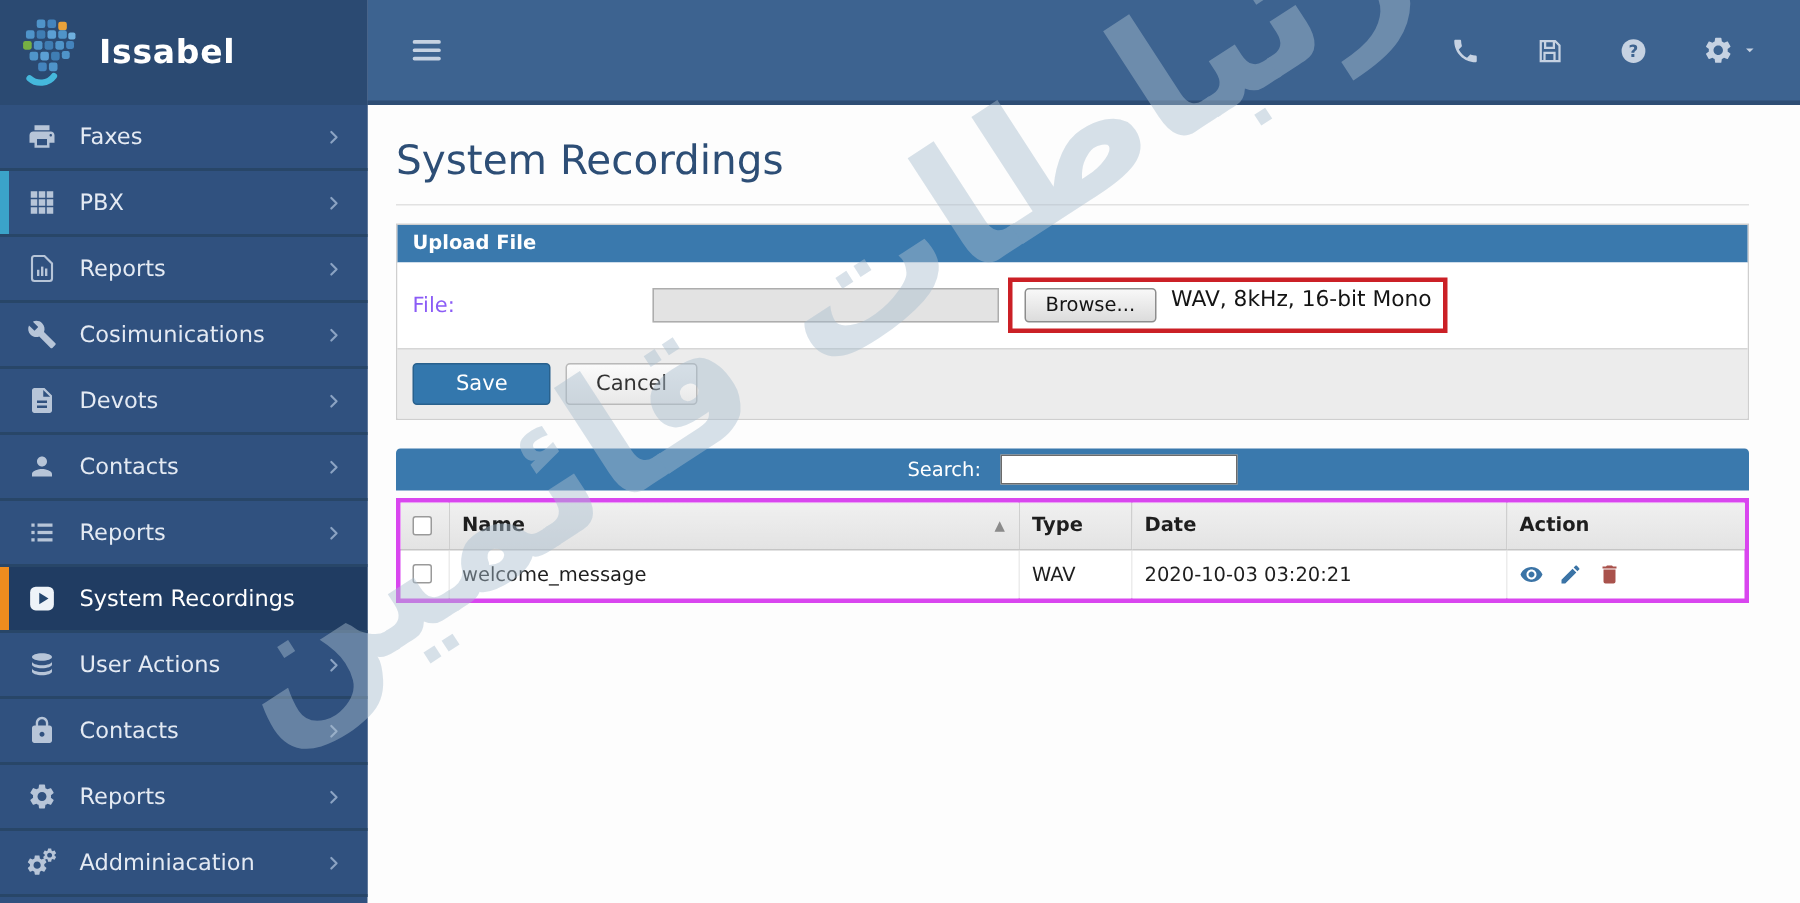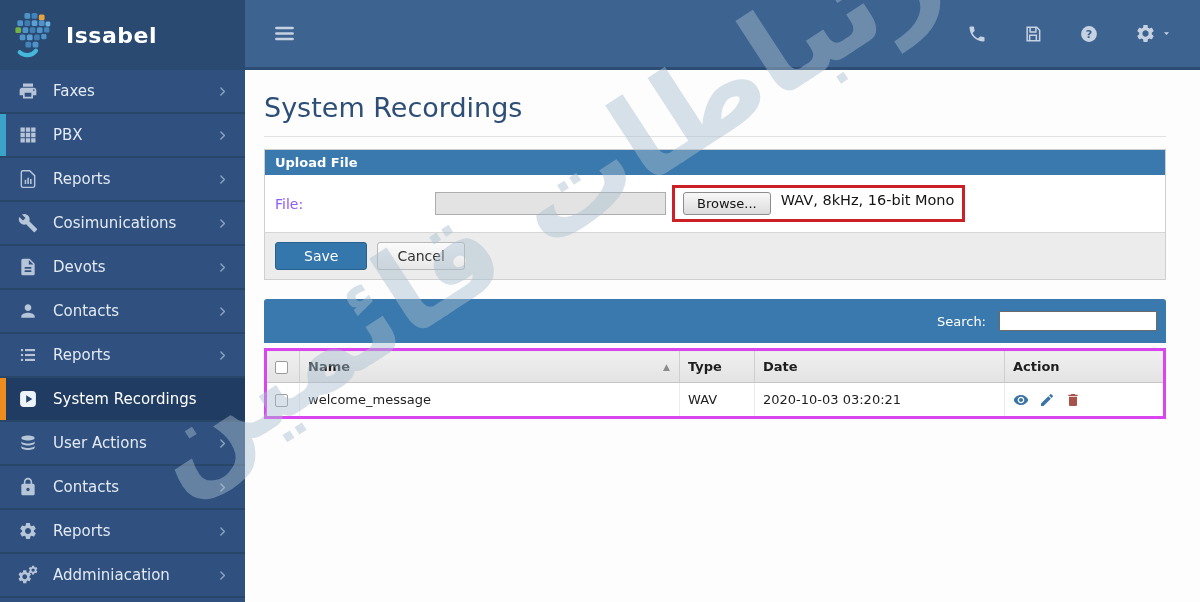--- a/index.html
+++ b/index.html
@@ -54,21 +54,21 @@
     border:1px solid #8d8d8d; border-radius:3px; color:#141414; cursor:pointer;
     font-family:"DejaVu Sans","Liberation Sans",sans-serif; }
   .format-hint { font-size:14.5px; color:#141414; white-space:nowrap; }
   .panel-footer { background:#ececec; border-top:1px solid #d6d6d6; padding:9px 10px; display:flex; gap:10px; }
   .btn { font-size:14px; border-radius:3px; cursor:pointer; font-family:"DejaVu Sans","Liberation Sans",sans-serif; }
   .btn-save { background:#3377ad; color:#fff; border:1px solid #29618d; padding:5px 28px; }
   .btn-cancel { background:linear-gradient(#fbfbfb,#e8e8e8); color:#333; border:1px solid #b9b9b9; padding:5px 19px; }
 
   
   .table-section { margin-top:19px; }
-  .table-bar { background:#3a79ad; height:44px; display:flex; align-items:center; justify-content:flex-end;
+  .table-bar { background:#3a79ad; height:28px; display:flex; align-items:center; justify-content:center;
     gap:13px; padding:0 9px; border-radius:3px 3px 0 0; }
   .search-label { color:#fff; font-size:13px; }
   .search-input { width:158px; height:20px; border:1px solid #6b6b6b; background:#fff; }
   .grid-table { width:100%; border-collapse:collapse; margin-top:5px; font-size:13px; color:#1e1e1e;
     border:3px solid #d946ef; table-layout:fixed; }
   .grid-table th { background:linear-gradient(#f0f0f0,#e3e3e3); text-align:left; font-weight:bold;
     padding:8px; border-right:1px solid #cfcfcf; border-bottom:1px solid #c5c5c5; position:relative; cursor:pointer; }
   .grid-table td { padding:8px; border-right:1px solid #ececec; border-bottom:1px solid #e6e6e6; background:#fff; }
   .col-cb { width:34px; } .col-type { width:75px; } .col-date { width:250px; } .col-action { width:160px; }
   .cb { display:inline-block; width:13px; height:13px; background:#fff; border:1px solid #9a9a9a;

